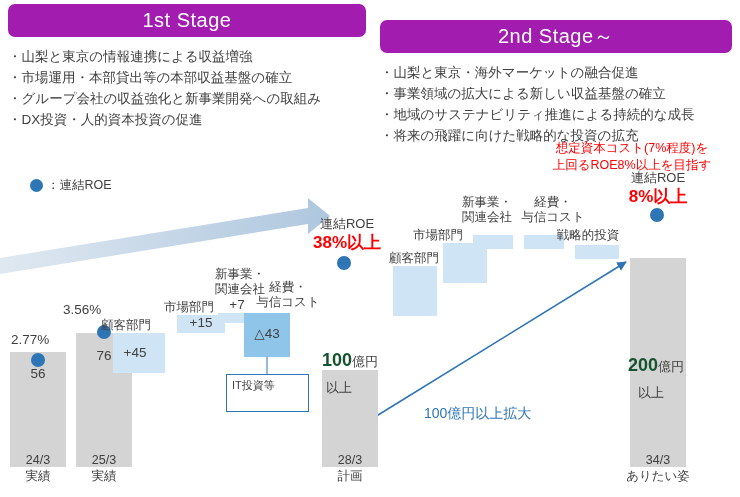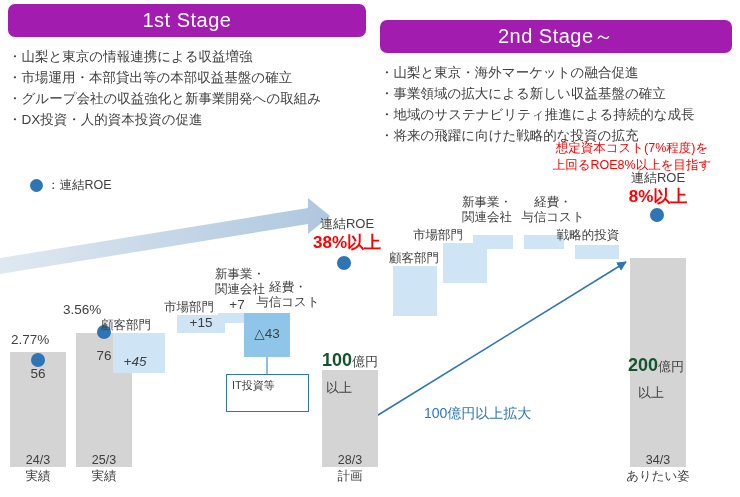--- a/index.html
+++ b/index.html
@@ -185,21 +185,21 @@
 <div class="roe-cap" style="left:307px;top:215px;width:80px;">連結ROE</div>
 <div class="roe-val" style="left:307px;top:231px;width:80px;">38%以上</div>
 <div class="dot" style="left:337px;top:256px;"></div>
 
 <div class="roe-cap" style="left:615px;top:169px;width:86px;">連結ROE</div>
 <div class="roe-val" style="left:615px;top:185px;width:86px;">8%以上</div>
 <div class="dot" style="left:650px;top:208px;"></div>
 
 <div class="wf-cap" style="left:96px;top:318px;width:60px;">顧客部門</div>
 <div class="wf" style="left:113px;top:333px;width:52px;height:40px;"></div>
-<div class="wf-val" style="left:113px;top:354px;width:44px;font-style:italic;">+45</div>
+<div class="wf-val" style="left:113px;top:345px;width:44px;">+45</div>
 
 <div class="wf-cap" style="left:159px;top:300px;width:60px;">市場部門</div>
 <div class="wf" style="left:177px;top:315px;width:48px;height:18px;"></div>
 <div class="wf-val" style="left:177px;top:315px;width:48px;">+15</div>
 
 <div class="wf-cap" style="left:208px;top:267px;width:64px;">
   <div>新事業・</div>
   <div>関連会社</div>
 </div>
 <div class="wf-val" style="left:215px;top:297px;width:44px;">+7</div>

